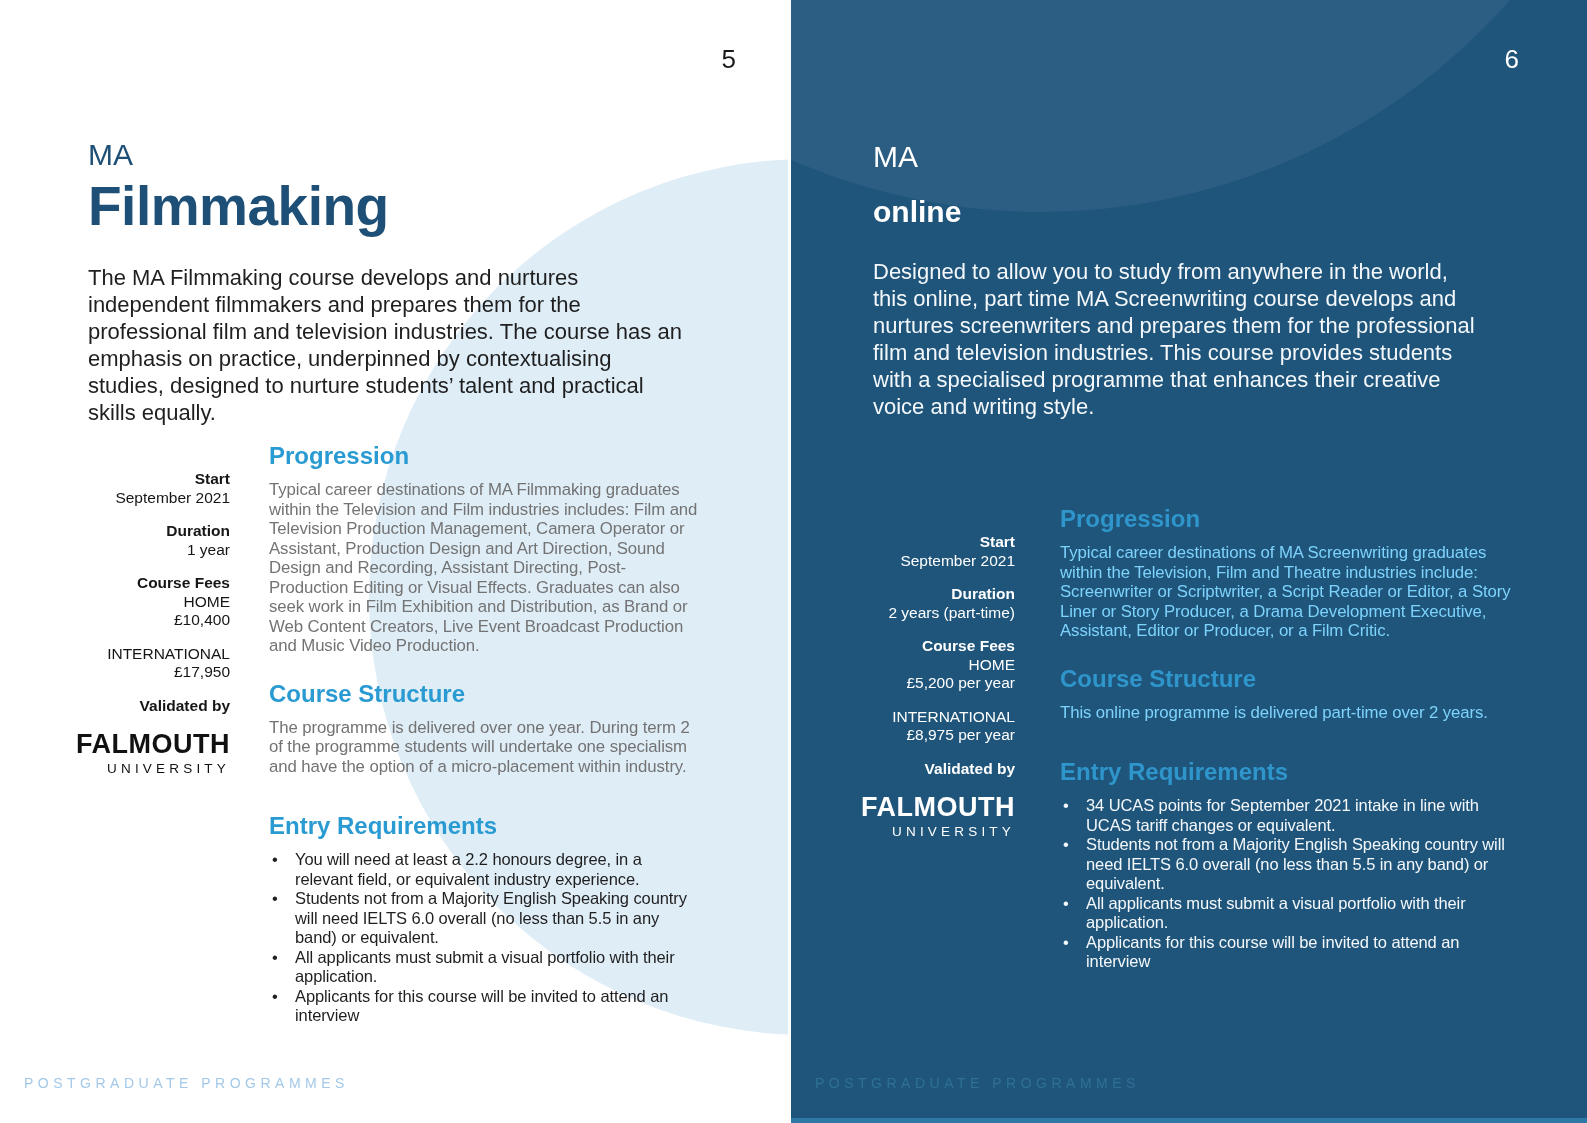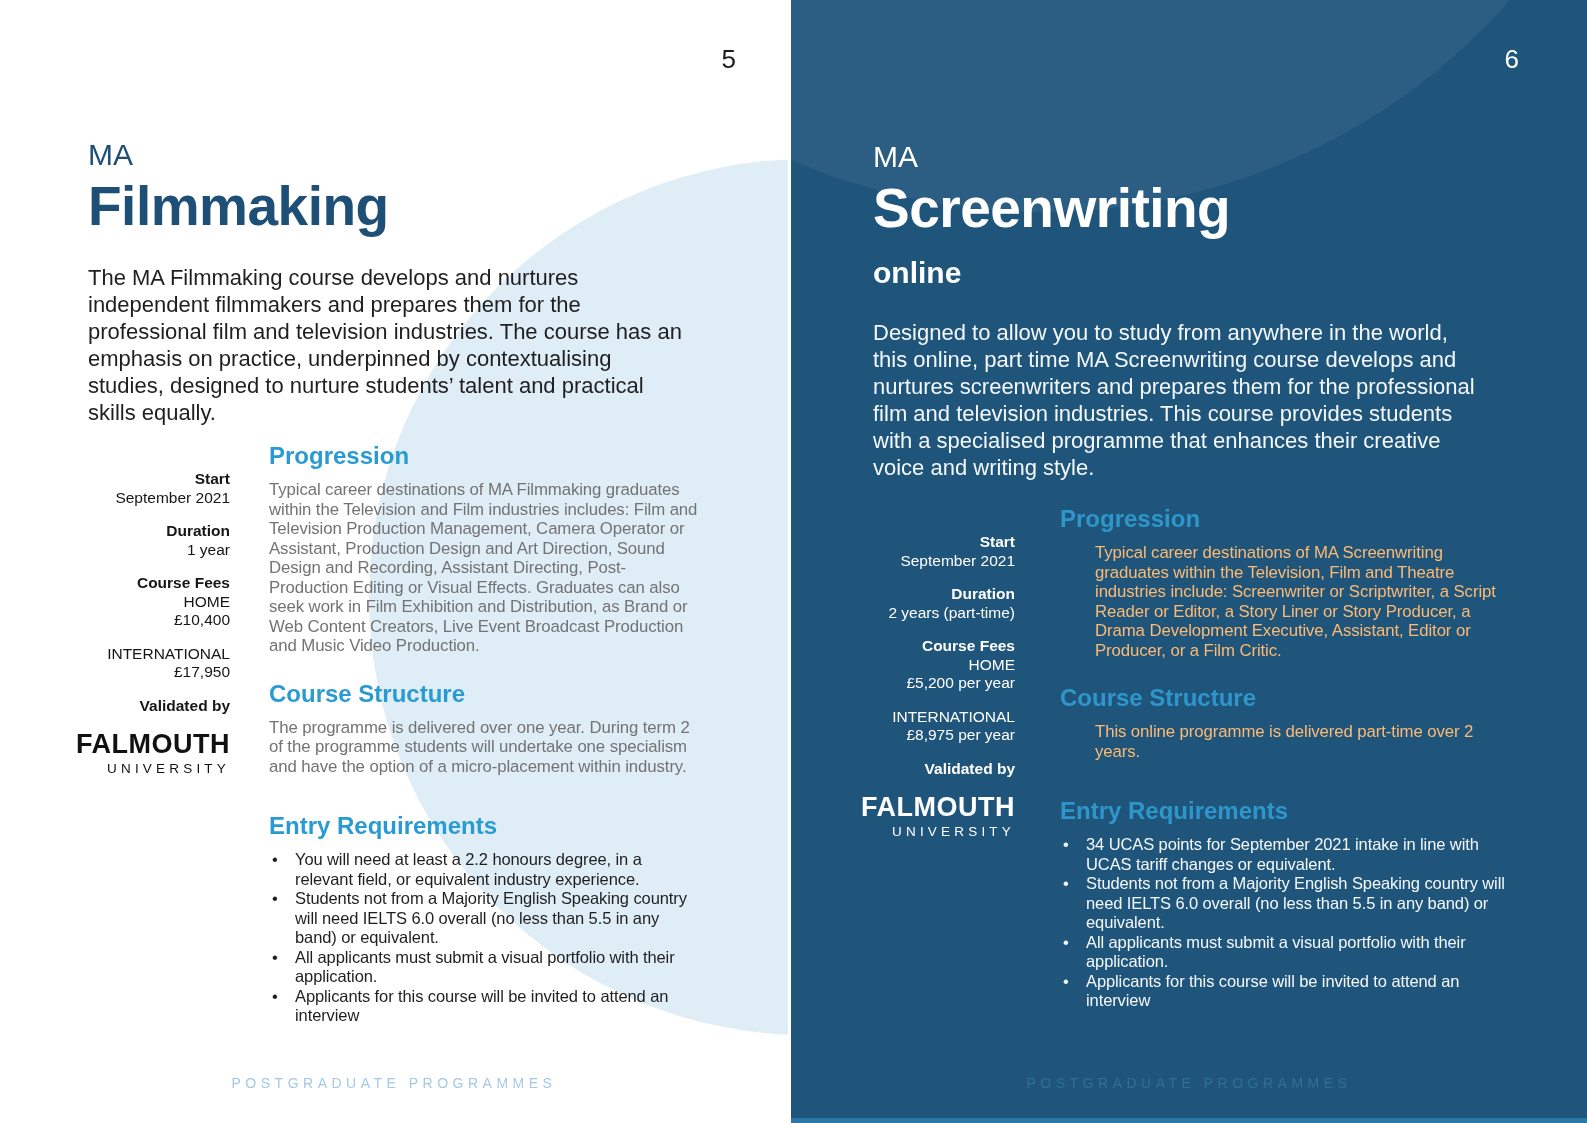--- a/index.html
+++ b/index.html
@@ -42,31 +42,31 @@
   .logo-sub{font-size:13.5px;font-weight:400;letter-spacing:4.2px;line-height:1.3;color:#111111;}
   .page-right .logo-name,.page-right .logo-sub{color:#ffffff;}
 
   
   .main-col{position:absolute;z-index:2;}
   .page-left .main-col{left:269px;top:444px;width:432px;}
   .page-right .main-col{left:269px;top:507px;width:452px;}
   .section-heading{font-size:24px;font-weight:700;color:#299BD2;line-height:1;margin:0 0 12px 0;}
   .page-right .section-heading{color:#2F96CC;}
   .section-body{font-size:16.8px;line-height:19.5px;letter-spacing:-0.1px;color:#737373;margin:0;}
-  .page-right .section-body{color:#fdba74;margin-left:35px;}
+  .page-right .section-body{color:#7dd3fc;}
   .sec-gap-1{height:26px;}
   .sec-gap-2{height:38px;}
   .bullet-list{margin-top:6px;}
   .bullet-row{display:flex;font-size:16.5px;line-height:19.5px;letter-spacing:-0.1px;color:#1F1F1F;}
   .page-right .bullet-row{color:#F4F8FB;}
   .bullet-glyph{flex:none;width:23px;padding-left:3px;}
 
   
-  .footer{position:absolute;z-index:2;bottom:32px;left:0;width:100%;text-align:center;
-          font-size:14px;font-weight:500;letter-spacing:4.5px;color:#A3C8E8;}
+  .footer{position:absolute;z-index:2;bottom:32px;left:0;width:100%;text-align:left;
+          font-size:14px;font-weight:500;letter-spacing:4.5px;color:#A3C8E8;padding-left:24px;}
   .page-right .footer{color:#2E7096;}
 </style>
 </head>
 <body>
 
 <div class="spread">
 
   <div class="page-left">
     <div class="left-circle"></div>
 
@@ -139,21 +139,20 @@
   <div class="page-gap"></div>
 
   <div class="page-right">
     <div class="right-circle-light"></div>
     <div class="bottom-strip"></div>
 
     <div class="page-number">6</div>
 
     <div class="course-header">
       <div class="degree">MA</div>
-      <div class="course-title">Screenwriting</div>
       <div class="course-subtitle">online</div>
       <div class="course-intro">Designed to allow you to study from anywhere in the world, this online, part time MA Screenwriting course develops and nurtures screenwriters and prepares them for the professional film and television industries. This course provides students with a specialised programme that enhances their creative voice and writing style.</div>
     </div>
 
     <div class="key-facts">
       <div class="fact-group">
         <div class="fact-label">Start</div>
         <div class="fact-value">September 2021</div>
       </div>
       <div class="fact-group">

